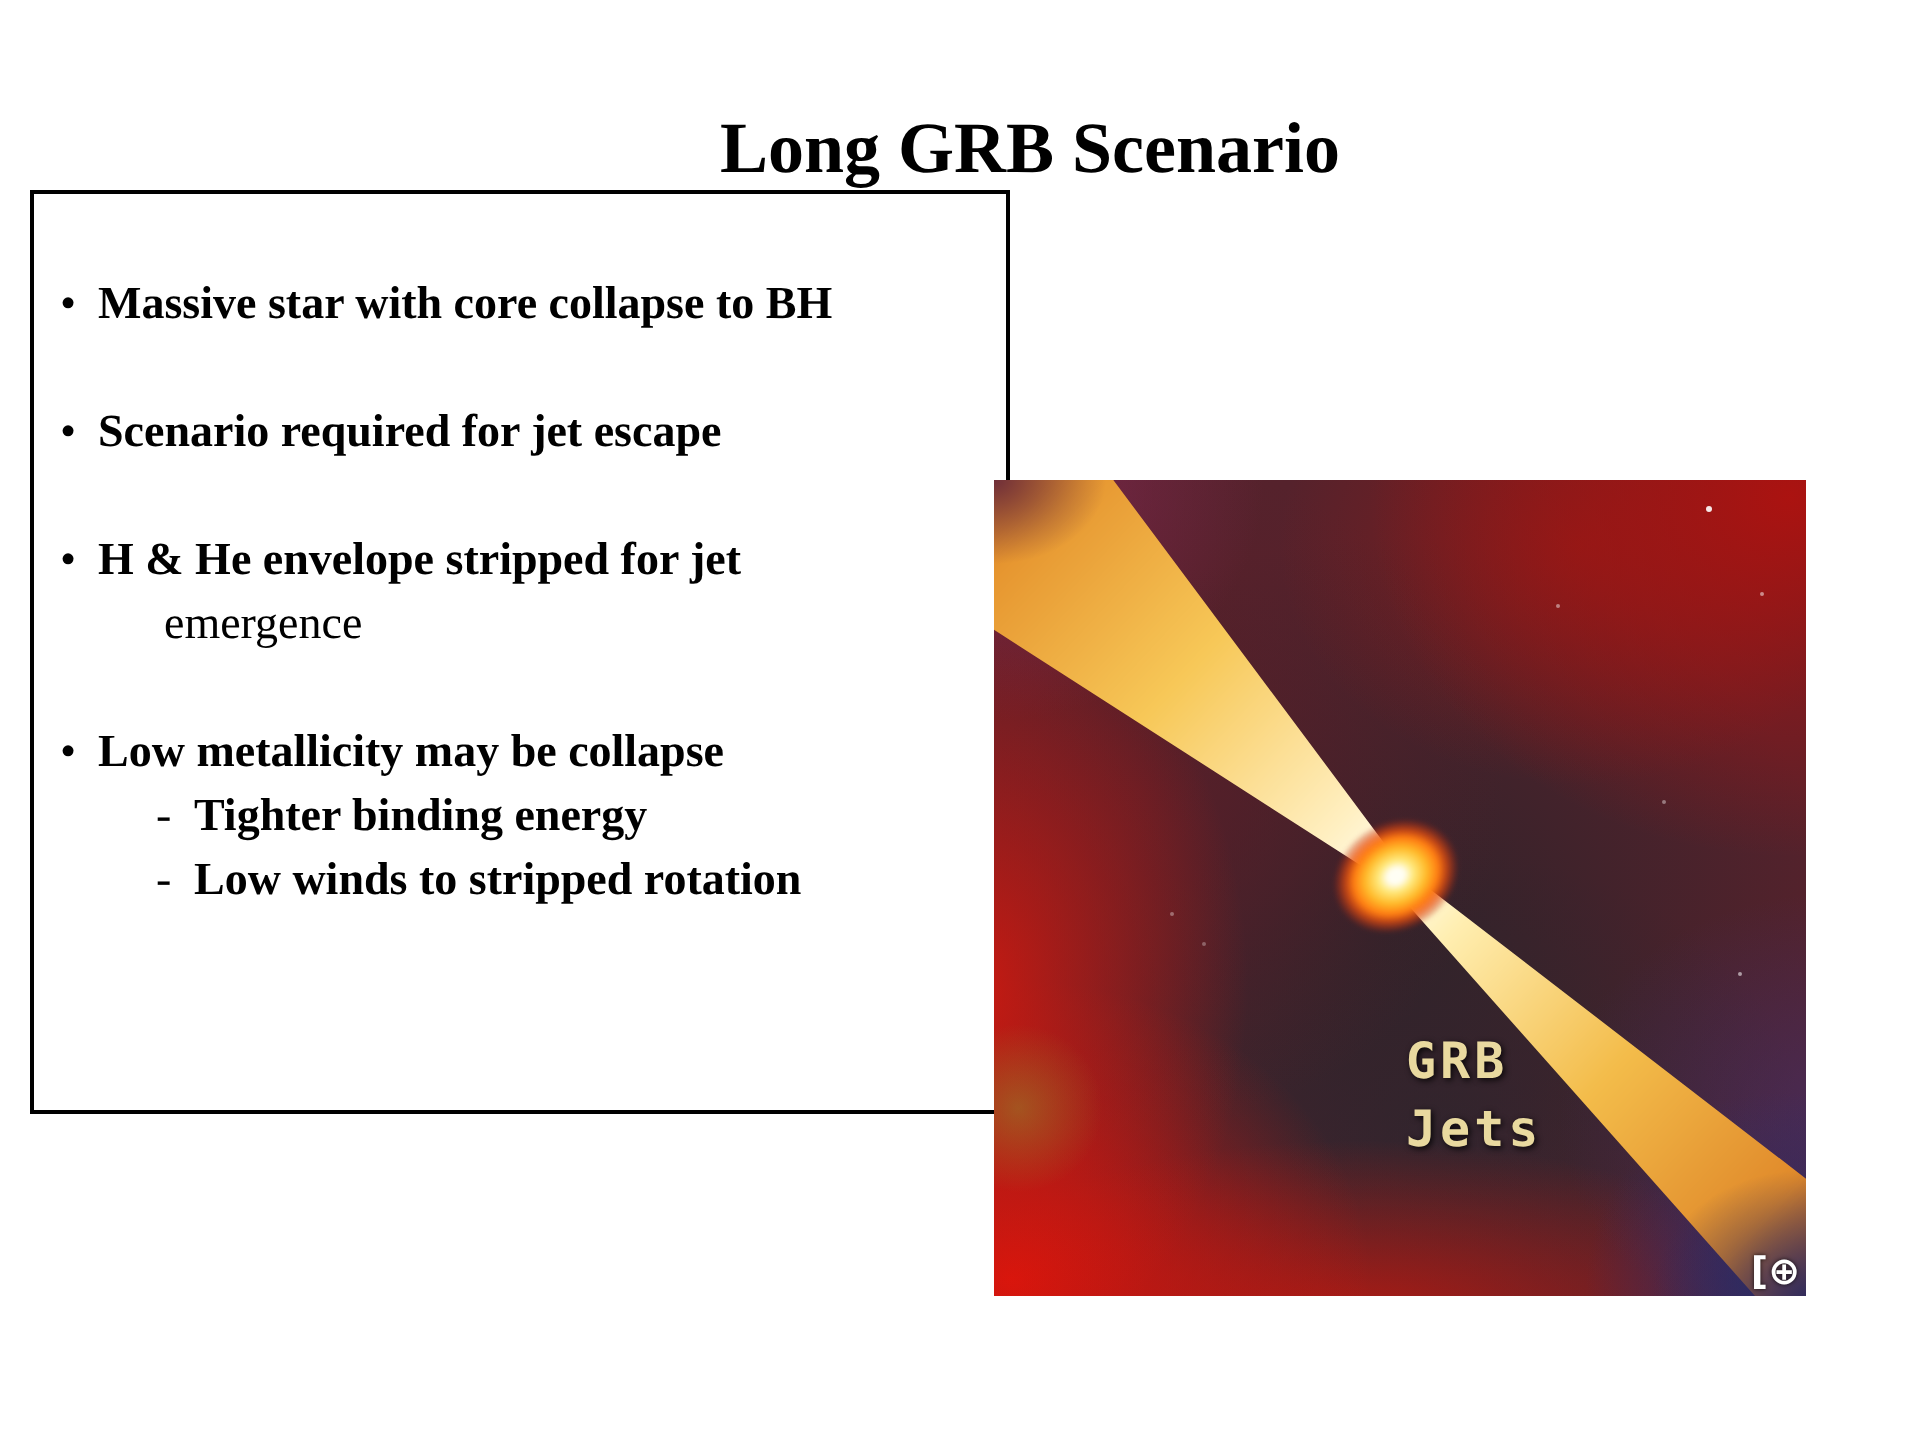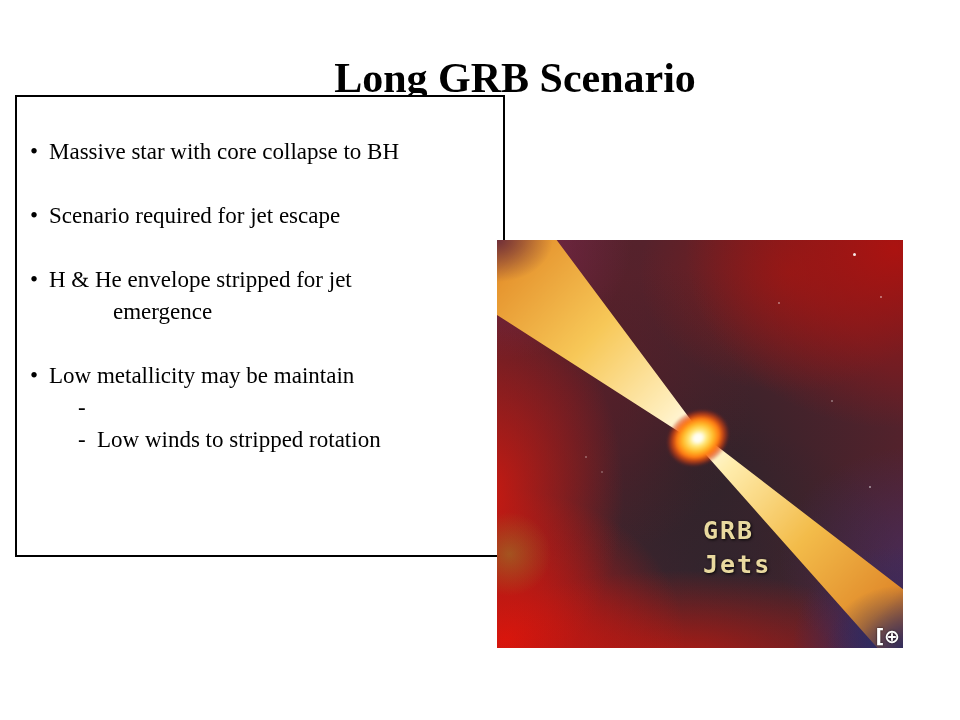--- a/index.html
+++ b/index.html
@@ -2,35 +2,35 @@
 <html><head>
 <meta charset="utf-8">
 <style>
   html,body{margin:0;padding:0;}
   body{width:960px;height:720px;background:#fff;font-family:"Liberation Serif","DejaVu Serif",serif;}
   .slide{position:relative;width:960px;height:720px;background:#fff;overflow:hidden;}
 
   
   .title{
     position:absolute;left:515px;top:27px;transform:translateX(-50%);
-    font-size:42px;font-weight:bold;line-height:46px;color:#000;white-space:nowrap;
+    font-size:36px;font-weight:bold;line-height:46px;color:#000;white-space:nowrap;
     font-family:"Liberation Serif","DejaVu Serif",serif;
   }
 
   
   .textbox{
     position:absolute;left:15px;top:95px;width:490px;height:462px;
     border:2px solid #000;background:#fff;box-sizing:border-box;z-index:1;
   }
   .textbox-inner{padding-top:39px;font-size:23px;line-height:32px;color:#000;}
   .b-row{display:flex;padding-left:13px;margin-top:32px;}
   .b-row.first{margin-top:0;}
   .b-marker{flex:none;width:19px;}
-  .b-text{flex:1;}
-  .b-wrap{margin-left:96px;}
+  .b-text{flex:1;font-weight:bold;}
+  .b-wrap{margin-left:65px;}
   .s-row{display:flex;padding-left:61px;}
   .s-marker{flex:none;width:19px;}
 
   
   .figure{
     position:absolute;left:497px;top:240px;width:406px;height:408px;
     overflow:hidden;z-index:2;background:#55222c;
   }
   .fig-bg{
     position:absolute;inset:0;
@@ -109,24 +109,25 @@
       </div>
 
       <div class="b-row">
         <span class="b-marker">•</span>
         <span class="b-text">H &amp; He envelope stripped for jet</span>
       </div>
       <div class="b-wrap">emergence</div>
 
       <div class="b-row">
         <span class="b-marker">•</span>
-        <span class="b-text">Low metallicity may be maintain</span>
+        <span class="b-text">Low metallicity may be collapse</span>
       </div>
       <div class="s-row">
         <span class="s-marker">-</span>
+        <span class="b-text">Tighter binding energy</span>
       </div>
       <div class="s-row">
         <span class="s-marker">-</span>
         <span class="b-text">Low winds to stripped rotation</span>
       </div>
 
     </div>
   </div>
 
   <div class="figure">

